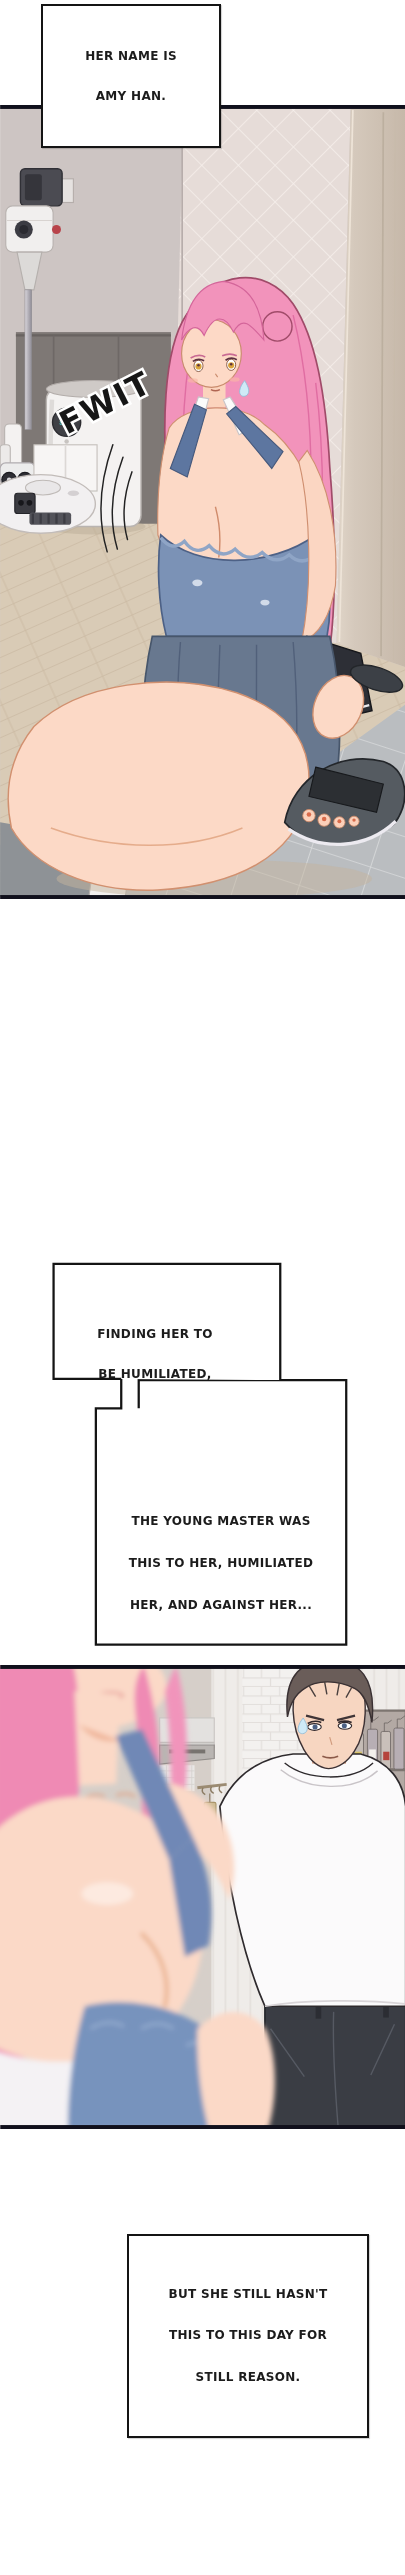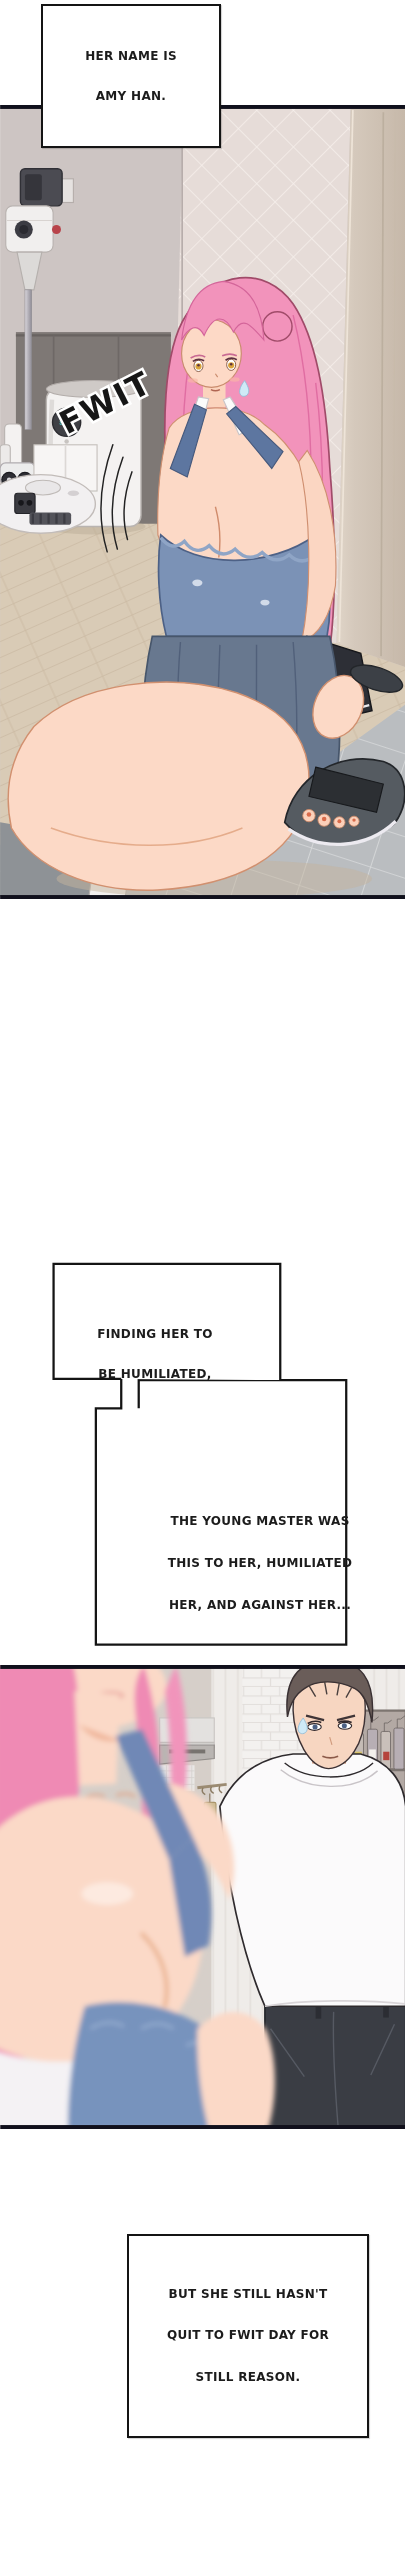--- a/index.html
+++ b/index.html
@@ -10,21 +10,21 @@
       display:flex;flex-direction:column;justify-content:center;align-items:center;
       text-align:center;color:#1c1c1c;font-weight:bold;letter-spacing:0.3px;
       box-shadow:1.1px 1.1px 0 rgba(20,20,20,.18);}
   .nb-free{position:absolute;display:flex;flex-direction:column;justify-content:center;
       align-items:center;text-align:center;color:#1c1c1c;font-weight:bold;letter-spacing:0.3px;}
   .t17{font-size:12px;line-height:12.4px;gap:28px;}
   .t17 .ln{white-space:nowrap;}
   #box1{left:41px;top:4px;width:180px;height:144px;line-height:12px;}
   #box2{left:133px;top:873px;width:255px;height:201px;}
   #box3-text{left:54px;top:1264px;width:202px;height:115px;line-height:12px;margin-top:32px;}
-  #box4-text{left:96px;top:1480px;width:250px;height:165px;line-height:14px;padding-left:39px;}
+  #box4-text{left:96px;top:1480px;width:250px;height:165px;line-height:14px;}
   #box5{left:127px;top:2210px;width:242px;height:204px;line-height:13.5px;margin-top:24px;}
 </style>
 </head>
 <body>
 
 <div id="page">
 
   <svg style="top:105px" width="406" height="794" viewBox="0 187 720 1409">
     <defs>
       <pattern id="lat" width="46" height="46" patternUnits="userSpaceOnUse" patternTransform="rotate(45)">
@@ -313,18 +313,18 @@
   </div>
 
   <div id="box4-text" class="nb-free t17">
     <div class="ln">THE YOUNG MASTER WAS</div>
     <div class="ln">THIS TO HER, HUMILIATED</div>
     <div class="ln">HER, AND AGAINST HER...</div>
   </div>
 
   <div id="box5" class="nb t17">
     <div class="ln">BUT SHE STILL HASN'T</div>
-    <div class="ln">QUIT TO FWIT DAY FOR</div>
+    <div class="ln">THIS TO THIS DAY FOR</div>
     <div class="ln">STILL REASON.</div>
   </div>
 
 </div>
 
 
 </body></html>

